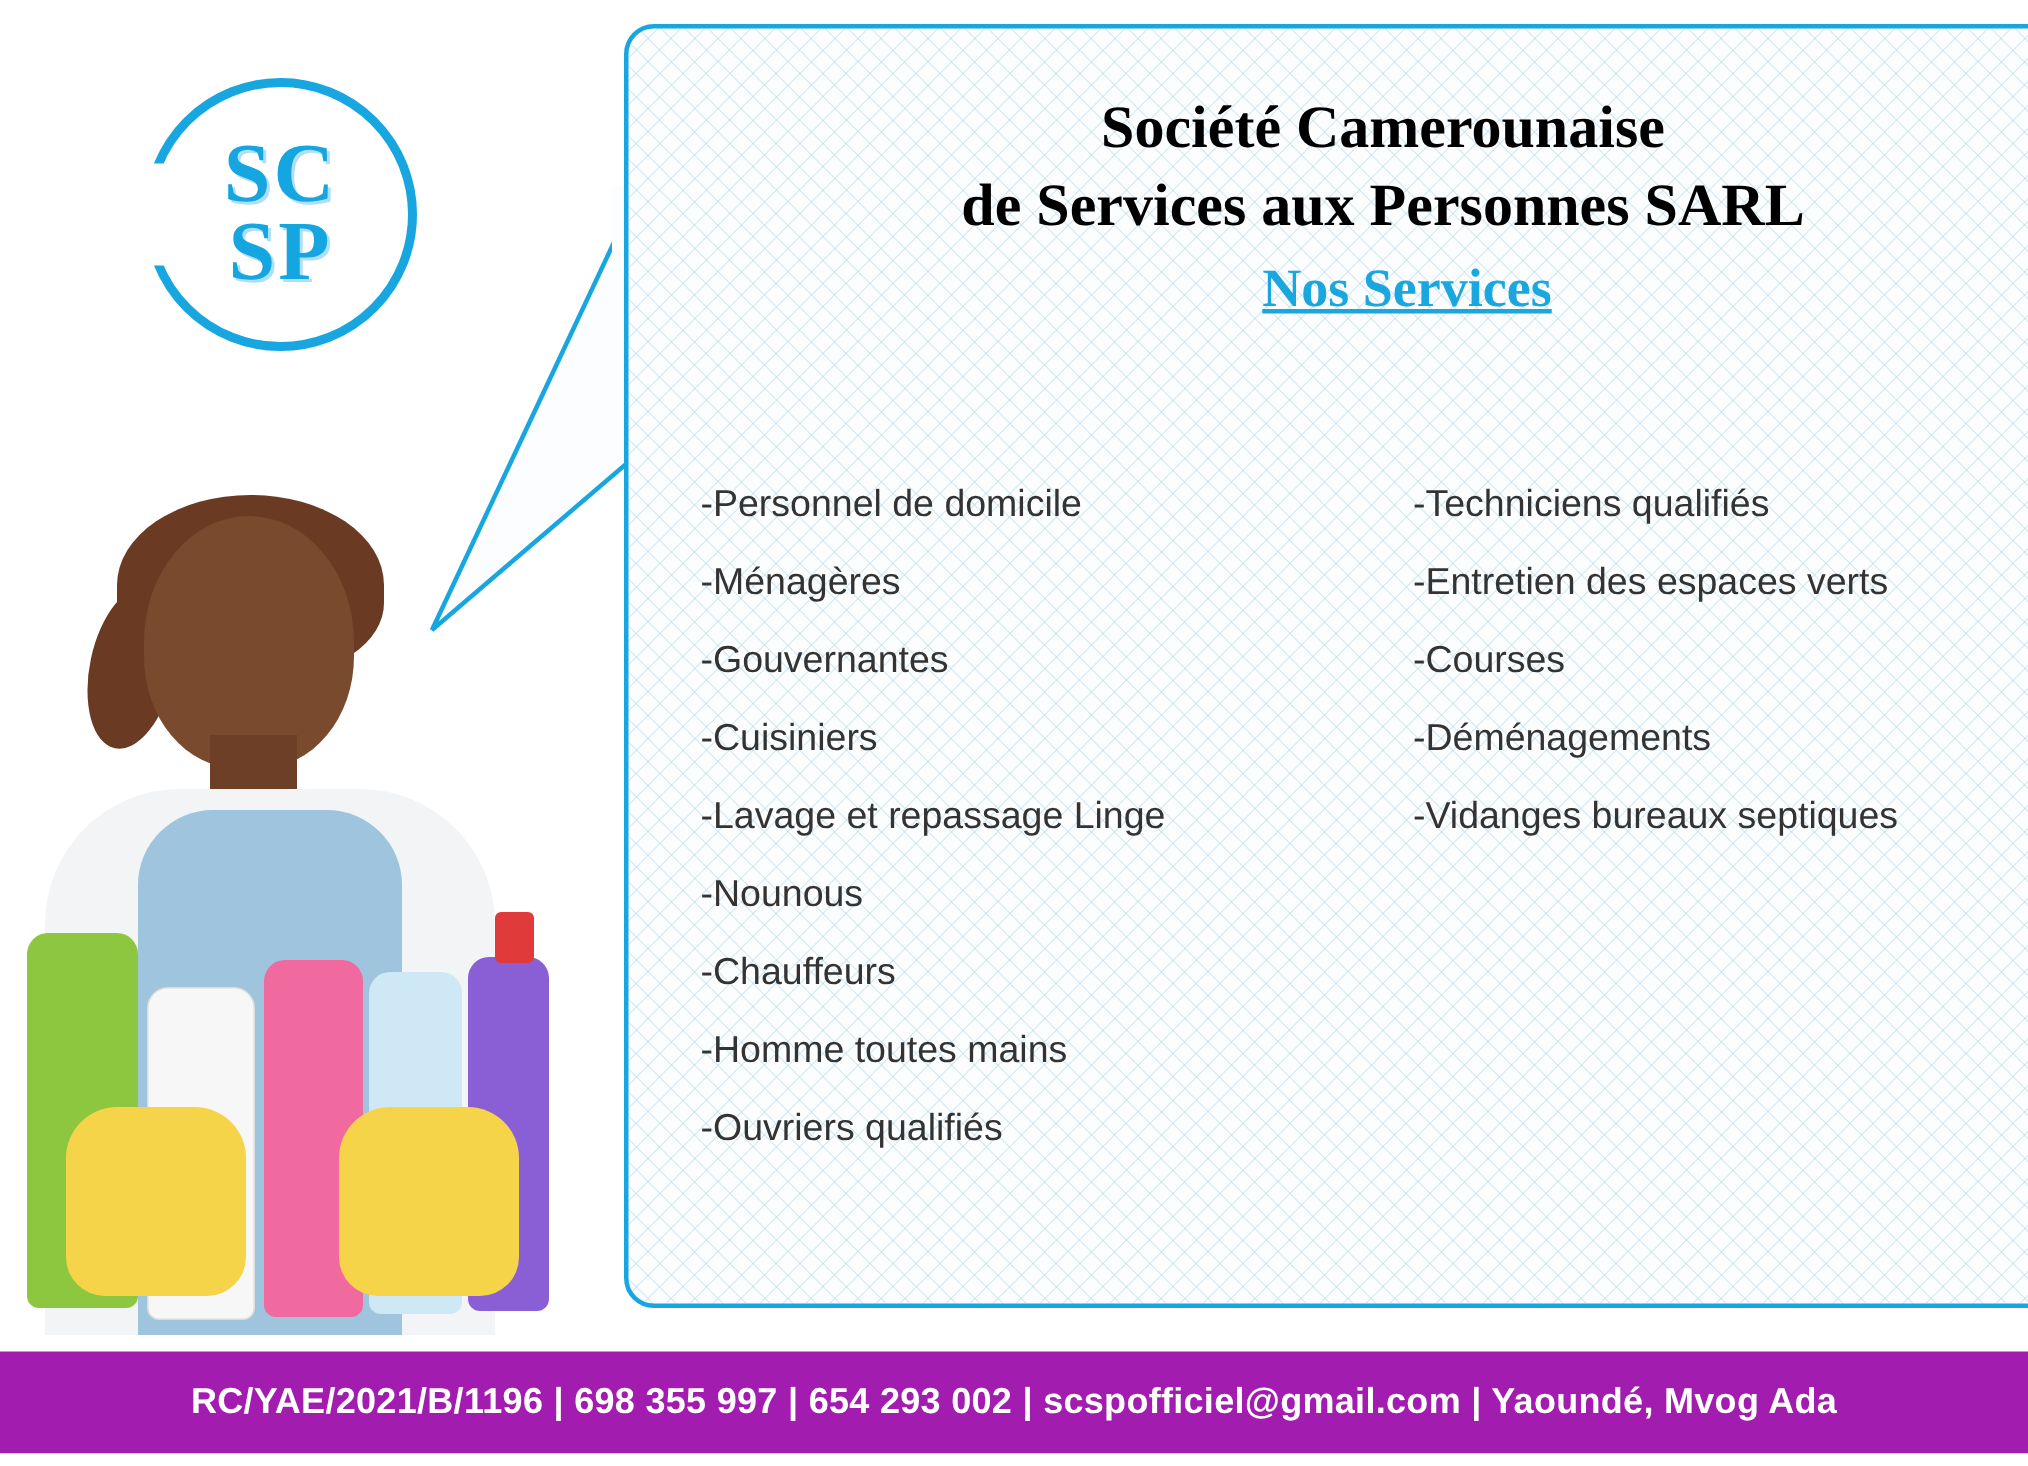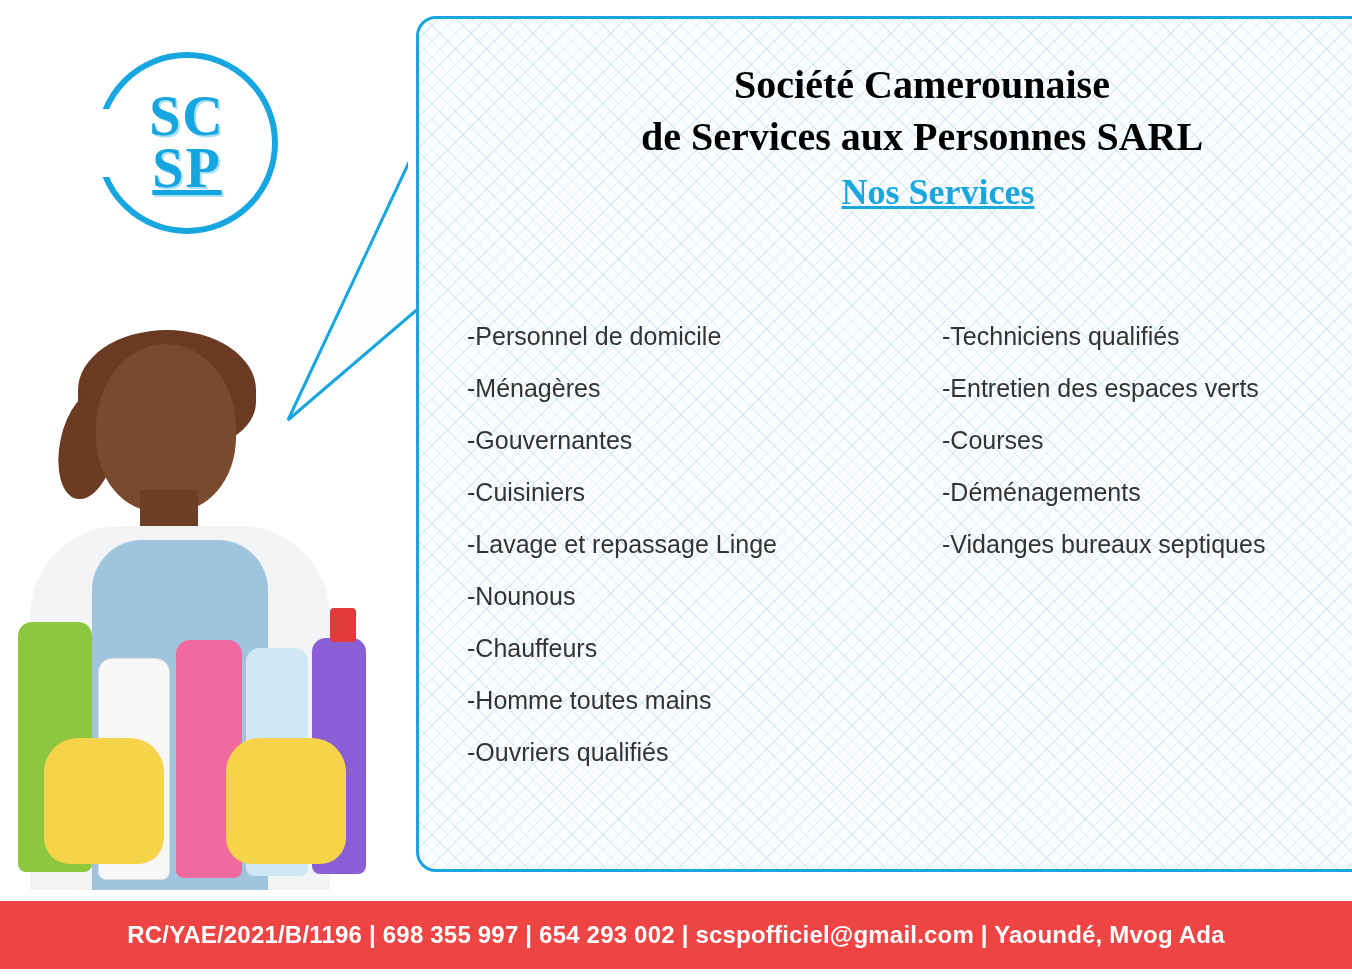--- a/index.html
+++ b/index.html
@@ -56,21 +56,21 @@
     flex-direction: column;
     align-items: center;
     justify-content: center;
     font-family: "Liberation Serif", serif;
     font-weight: bold;
     color: #15a5e0;
     text-shadow: 2px 2px 0 rgba(21,165,224,.35);
     line-height: .92;
   }
   #logo .letters .l1 { font-size: 56px; letter-spacing: 2px; }
-  #logo .letters .l2 { font-size: 56px; letter-spacing: 2px; text-decoration: underline; }
+  #logo .letters .l2 { font-size: 56px; letter-spacing: 2px; }
 
   
   #photo {
     position: absolute;
     left: 0;
     top: 330px;
     width: 400px;
     height: 560px;
     overflow: hidden;
   }
@@ -211,21 +211,21 @@
     white-space: nowrap;
   }
 
   
   #footer {
     position: absolute;
     left: 0;
     bottom: 8px;
     width: 1352px;
     height: 68px;
-    background: #ef4444;
+    background: #a21caf;
     display: flex;
     align-items: center;
     justify-content: center;
   }
   #footer .footer-text {
     color: #ffffff;
     font-family: "Liberation Sans", sans-serif;
     font-weight: bold;
     font-size: 24px;
     letter-spacing: .2px;

